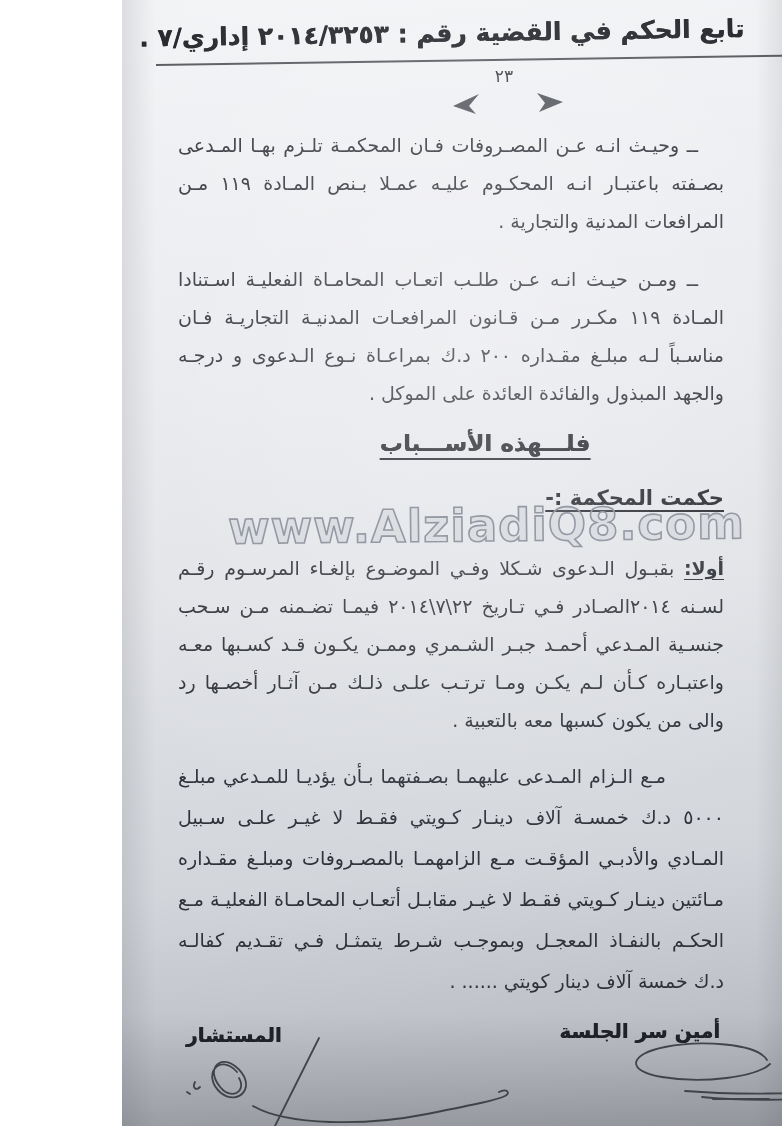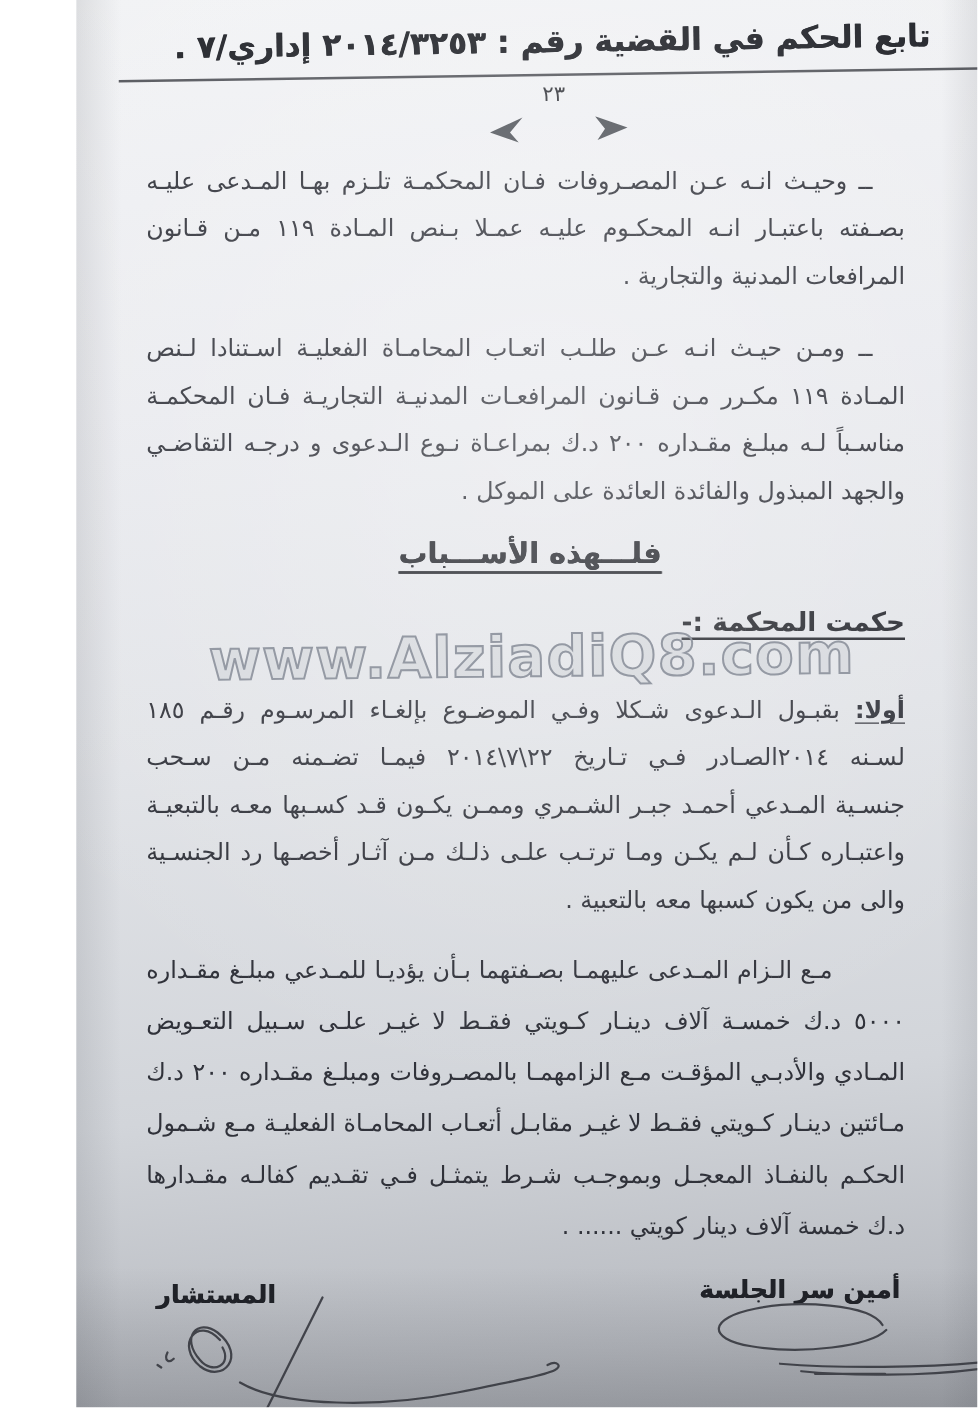--- a/index.html
+++ b/index.html
@@ -1,18 +1,18 @@
 <!DOCTYPE html>
 <html lang="ar" dir="rtl"><head>
 <meta charset="utf-8">
 <style>
   html,body{margin:0;padding:0;}
   body{width:782px;height:1126px;font-family:"DejaVu Sans",sans-serif;}
   .page{
-    position:relative;width:721px;height:1126px;overflow:hidden;
+    position:relative;width:660px;height:1126px;overflow:hidden;
     background:linear-gradient(175deg,#f2f3f5 0%,#eaebef 28%,#e1e3e7 52%,#d2d5da 76%,#b7bac0 94%,#aaadb3 100%);
     color:#2e3036;
   }
   .page::after{
     content:"";position:absolute;inset:0;pointer-events:none;
     background:
       radial-gradient(120% 80% at 52% 30%, rgba(255,255,255,0.28), rgba(255,255,255,0) 60%),
       linear-gradient(to left, rgba(60,63,70,0.10), rgba(60,63,70,0) 4%),
       linear-gradient(to right, rgba(60,63,70,0.12), rgba(60,63,70,0) 5%),
       linear-gradient(to top, rgba(50,52,58,0.20), rgba(50,52,58,0) 10%);

